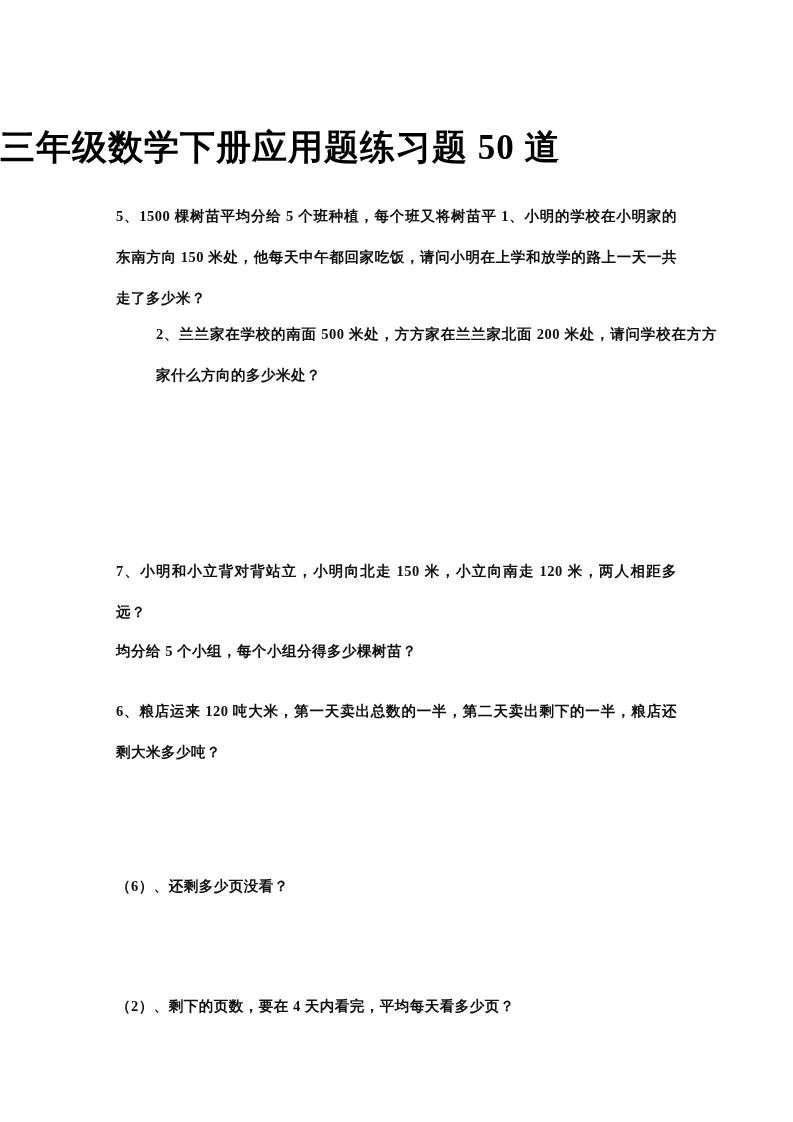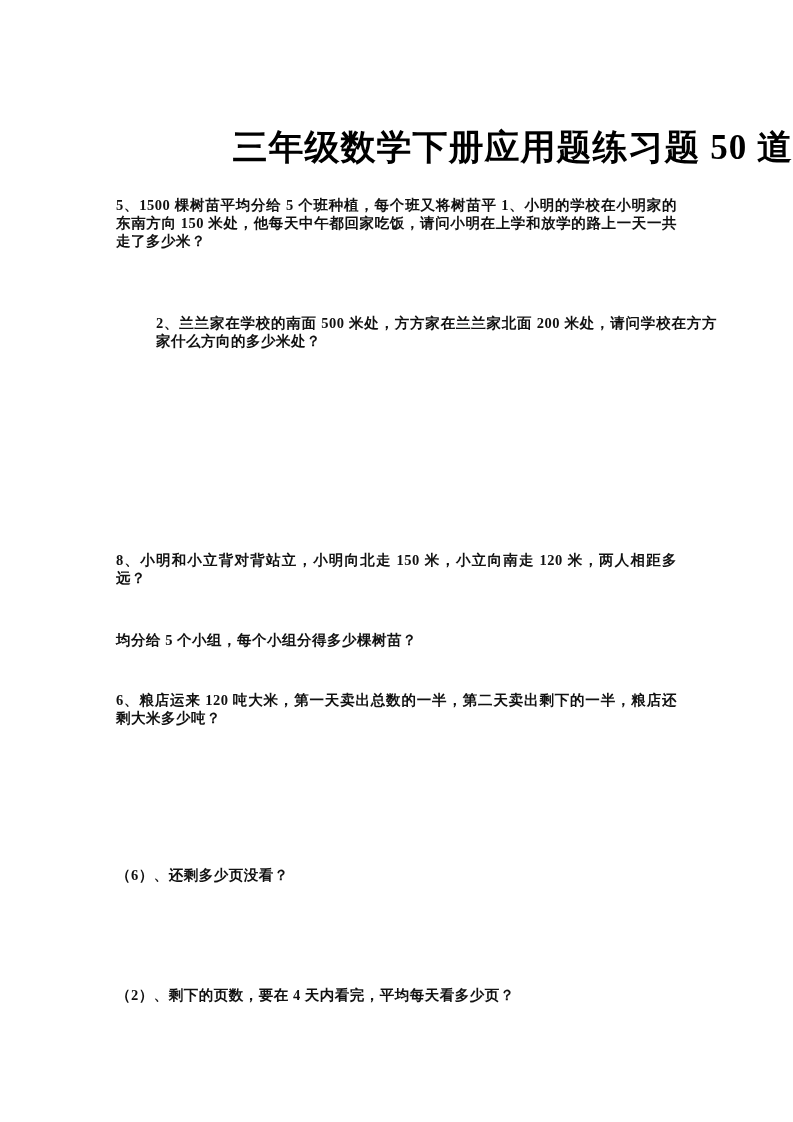--- a/index.html
+++ b/index.html
@@ -17,35 +17,35 @@
   .page {
     position: absolute;
     inset: 0;
     background: #ffffff;
   }
   .doc-title {
     position: absolute;
     top: 102px;
     left: 0;
     width: 100%;
-    text-align: right;
+    text-align: left;
     font-size: 35px;
     line-height: 46px;
     font-weight: bold;
     color: #000000;
     letter-spacing: 1px;
     white-space: nowrap;
   }
   .problem {
     position: absolute;
     left: 116px;
     width: 561px;
     margin: 0;
     font-size: 14.5px;
-    line-height: 18px;
+    line-height: 41px;
     font-weight: bold;
     color: #111111;
     text-align: justify;
     letter-spacing: 0.5px;
   }
   .p1 { top: 196px; }
   .p2 { top: 314px; margin-left: 40px; }
   .p3 { top: 446px; }
   .p4 { top: 551px; }
   .p5 { top: 631px; }
@@ -55,18 +55,18 @@
   .p9 { top: 986px; }
 </style>
 </head>
 <body>
 
 <div class="page">
   <h1 class="doc-title">三年级数学下册应用题练习题 50 道</h1>
 
   <p class="problem p1">5、1500 棵树苗平均分给 5 个班种植，每个班又将树苗平 1、小明的学校在小明家的东南方向 150 米处，他每天中午都回家吃饭，请问小明在上学和放学的路上一天一共走了多少米？</p>
   <p class="problem p2">2、兰兰家在学校的南面 500 米处，方方家在兰兰家北面 200 米处，请问学校在方方家什么方向的多少米处？</p>
-  <p class="problem p4">8、小明和小立背对背站立，小明向北走 150 米，小立向南走 120 米，两人相距多远？</p>
+  <p class="problem p4">7、小明和小立背对背站立，小明向北走 150 米，小立向南走 120 米，两人相距多远？</p>
   <p class="problem p5">均分给 5 个小组，每个小组分得多少棵树苗？</p>
   <p class="problem p6">6、粮店运来 120 吨大米，第一天卖出总数的一半，第二天卖出剩下的一半，粮店还剩大米多少吨？</p>
   <p class="problem p8">（6）、还剩多少页没看？</p>
   <p class="problem p9">（2）、剩下的页数，要在 4 天内看完，平均每天看多少页？</p>
 </div>
 
 </body></html>

